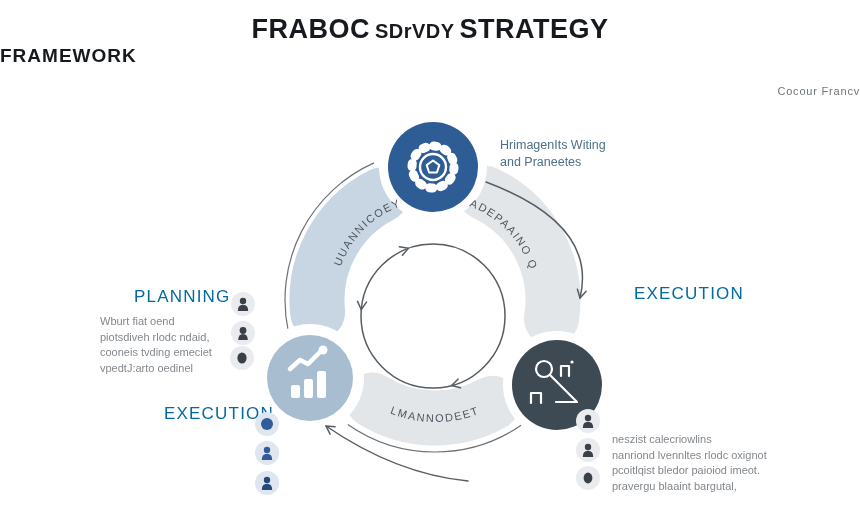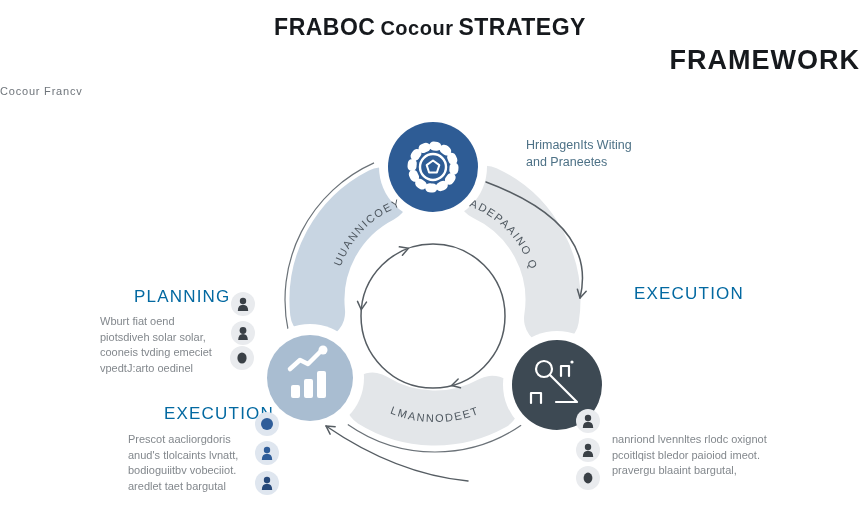--- a/index.html
+++ b/index.html
@@ -3,28 +3,28 @@
 <meta charset="utf-8">
 <style>
   html,body{margin:0;padding:0;background:#ffffff;}
   #stage{
     position:relative;width:860px;height:523px;background:#ffffff;overflow:hidden;
     font-family:"Liberation Sans","DejaVu Sans",sans-serif;
   }
   .abs{position:absolute;}
   
   .title-line1{left:0;right:0;top:14px;text-align:center;color:#16191d;font-weight:700;letter-spacing:.5px;}
-  .t-big{font-size:23px;}
+  .t-big{font-size:27px;}
   .t-small{font-size:20px;letter-spacing:.5px;}
-  .title-line2{left:0;right:0;top:45px;text-align:right;color:#16191d;font-weight:700;font-size:27px;letter-spacing:1px;}
-  .subtitle{left:0;right:0;top:85px;text-align:left;color:#6f757b;font-size:11px;letter-spacing:.8px;}
+  .title-line2{left:0;right:0;top:45px;text-align:left;color:#16191d;font-weight:700;font-size:19px;letter-spacing:1px;}
+  .subtitle{left:0;right:0;top:85px;text-align:right;color:#6f757b;font-size:11px;letter-spacing:.8px;}
   
   .heading{font-size:17px;color:#0369a1;font-weight:500;letter-spacing:1.2px;white-space:nowrap;}
   .body-text{font-size:11px;color:#83888d;line-height:15.5px;white-space:nowrap;}
-  .caption{font-size:12.5px;color:#4d7186;font-weight:500;line-height:17px;white-space:nowrap;margin-left:26px;}
+  .caption{font-size:12.5px;color:#4d7186;font-weight:500;line-height:17px;white-space:nowrap;}
   
   .badge{width:24px;height:24px;border-radius:50%;display:flex;align-items:center;justify-content:center;}
   svg{display:block;}
 </style>
 </head>
 <body>
 
 <div id="stage">
 
   <svg class="abs" style="left:0;top:0;" width="860" height="523" viewBox="0 0 860 523">
@@ -91,35 +91,35 @@
     <g stroke="#565d63" fill="none" stroke-width="1.5" stroke-linecap="round" stroke-linejoin="round">
       <path d="M 486 182 Q 598 224 580 298"></path>
       <path d="M-8,-4.5 L0,0 L-8,4.5" transform="translate(580,298) rotate(103)"></path>
       <path d="M 468 481 Q 396 474 326 426"></path>
       <path d="M-8,-4.5 L0,0 L-8,4.5" transform="translate(326,426) rotate(214)"></path>
     </g>
   </svg>
 
   <div class="abs title-line1">
     <span class="t-big">FRABOC</span>
-    <span class="t-small">Cocour</span>
+    <span class="t-small">SDrVDY</span>
     <span class="t-big">STRATEGY</span>
   </div>
   <div class="abs title-line2">FRAMEWORK</div>
   <div class="abs subtitle">Cocour Francv</div>
 
   <div class="abs caption" style="left:500px;top:137px;">
     <div>HrimagenIts Witing</div>
     <div>and Praneetes</div>
   </div>
 
   <div class="abs heading" style="left:134px;top:287px;">PLANNING</div>
   <div class="abs body-text" style="left:100px;top:314px;">
     <div>Wburt fiat oend</div>
-    <div>piotsdiveh solar solar,</div>
+    <div>piotsdiveh rlodc ndaid,</div>
     <div>cooneis tvding emeciet</div>
     <div>vpedtJ:arto oedinel</div>
   </div>
   <div class="abs badge" style="left:231px;top:292px;background:#e9ebee;">
     <svg width="24" height="24" viewBox="-12 -12 24 24">
       <circle cy="-3" r="3.2" fill="#3a4046"></circle>
         <path d="M-5.2,7 Q-5.2,0.8 0,0.8 Q5.2,0.8 5.2,7 Z" fill="#3a4046"></path>
     </svg>
   </div>
   <div class="abs badge" style="left:231px;top:321px;background:#e9ebee;">
@@ -130,45 +130,40 @@
   </div>
   <div class="abs badge" style="left:230px;top:346px;background:#e9ebee;">
     <svg width="24" height="24" viewBox="-12 -12 24 24">
       <ellipse rx="4.6" ry="5.6" fill="#3a4046"></ellipse>
     </svg>
   </div>
 
   <div class="abs heading" style="left:634px;top:284px;">EXECUTION</div>
 
   <div class="abs heading" style="left:164px;top:404px;">EXECUTION</div>
-  <div class="abs body-text" style="left:128px;top:432px;">
-    <div>Prescot aacliorgdoris</div>
-    <div>anud's tlolcaints lvnatt,</div>
-    <div>bodioguiitbv vobeciiot.</div>
-    <div>aredlet taet bargutal</div>
-  </div>
   <div class="abs badge" style="left:255px;top:412px;background:#dfe6ef;">
     <svg width="24" height="24" viewBox="-12 -12 24 24">
       <circle r="6" fill="#2f5d99"></circle>
     </svg>
   </div>
   <div class="abs badge" style="left:255px;top:441px;background:#dfe6ef;">
     <svg width="24" height="24" viewBox="-12 -12 24 24">
       <circle cy="-3" r="3.2" fill="#2f5d99"></circle>
         <path d="M-5.2,7 Q-5.2,0.8 0,0.8 Q5.2,0.8 5.2,7 Z" fill="#2f5d99"></path>
     </svg>
   </div>
   <div class="abs badge" style="left:255px;top:471px;background:#dfe6ef;">
     <svg width="24" height="24" viewBox="-12 -12 24 24">
       <circle cy="-3" r="3.2" fill="#27497a"></circle>
         <path d="M-5.2,7 Q-5.2,0.8 0,0.8 Q5.2,0.8 5.2,7 Z" fill="#27497a"></path>
     </svg>
   </div>
 
   <div class="abs body-text" style="left:612px;top:432px;">
+    <div>neszist calecriowlins</div>
     <div>nanriond lvennltes rlodc oxignot</div>
     <div>pcoitlqist bledor paioiod imeot.</div>
     <div>pravergu blaaint bargutal,</div>
   </div>
   <div class="abs badge" style="left:576px;top:409px;background:#e9ebee;">
     <svg width="24" height="24" viewBox="-12 -12 24 24">
       <circle cy="-3" r="3.2" fill="#3a4046"></circle>
         <path d="M-5.2,7 Q-5.2,0.8 0,0.8 Q5.2,0.8 5.2,7 Z" fill="#3a4046"></path>
     </svg>
   </div>

